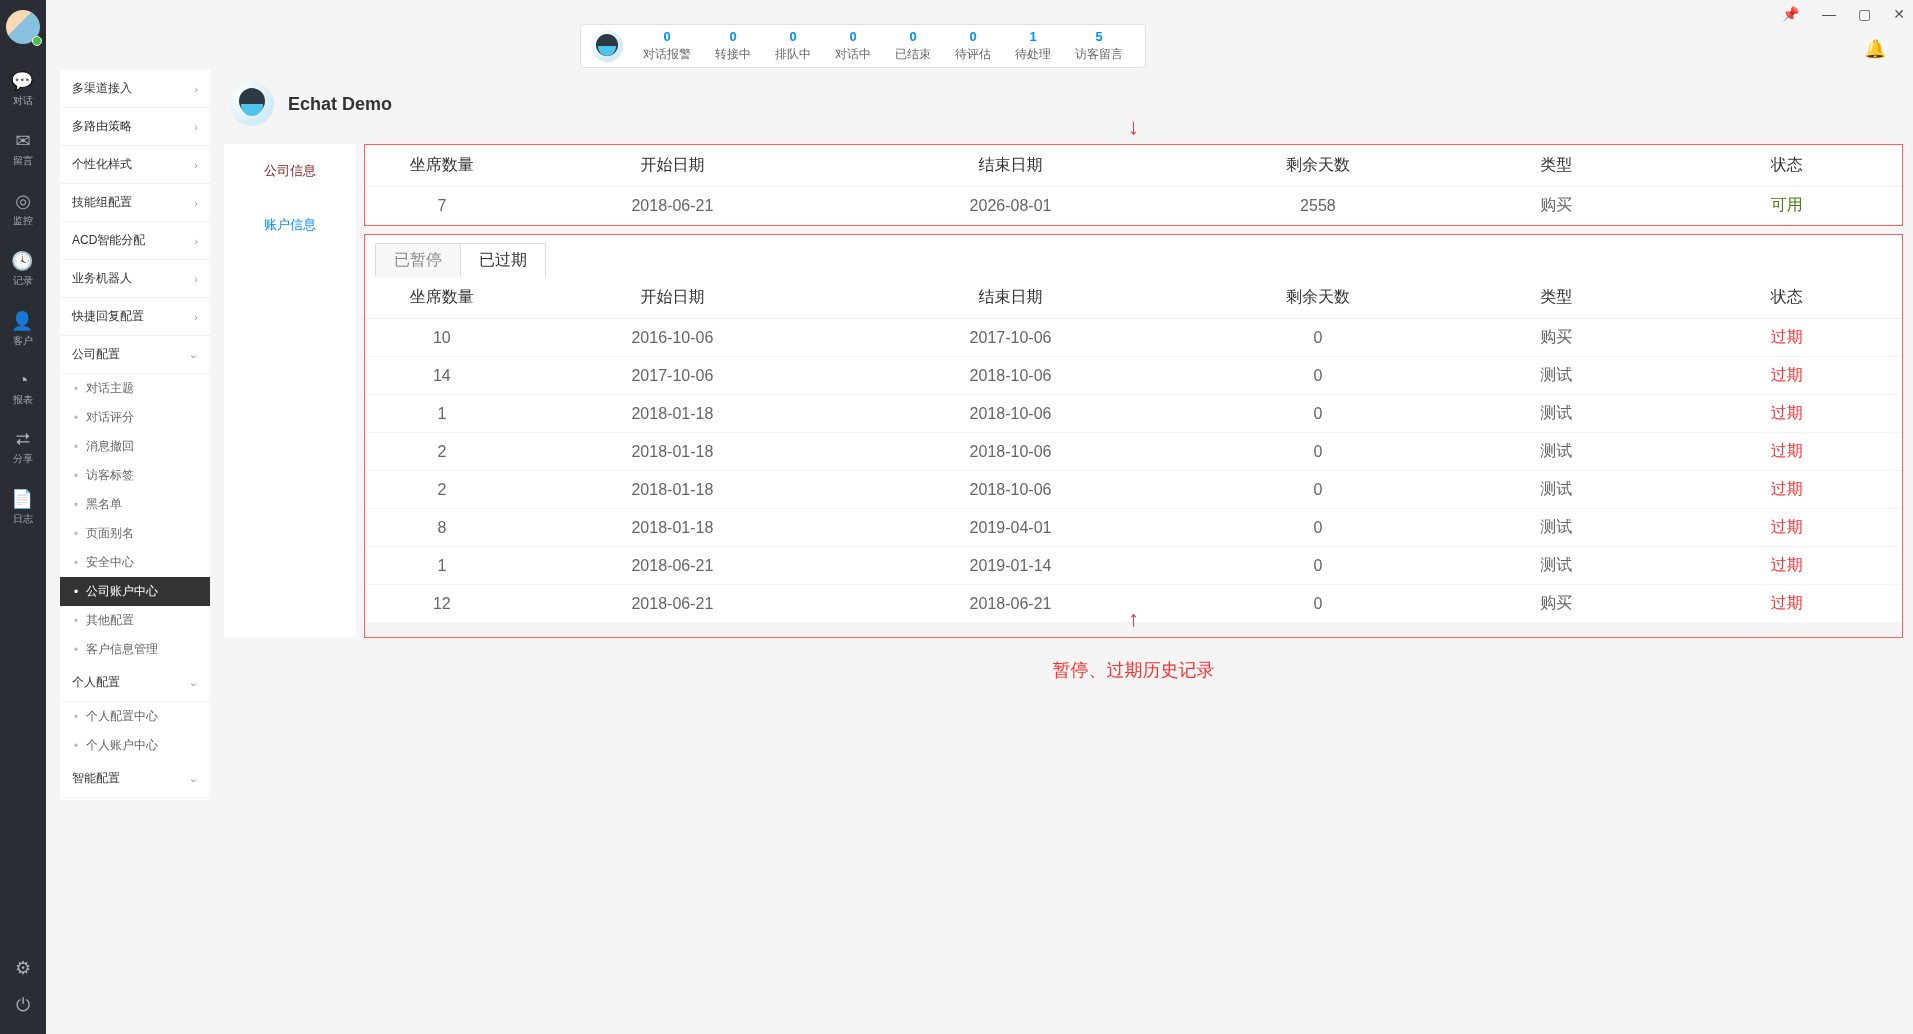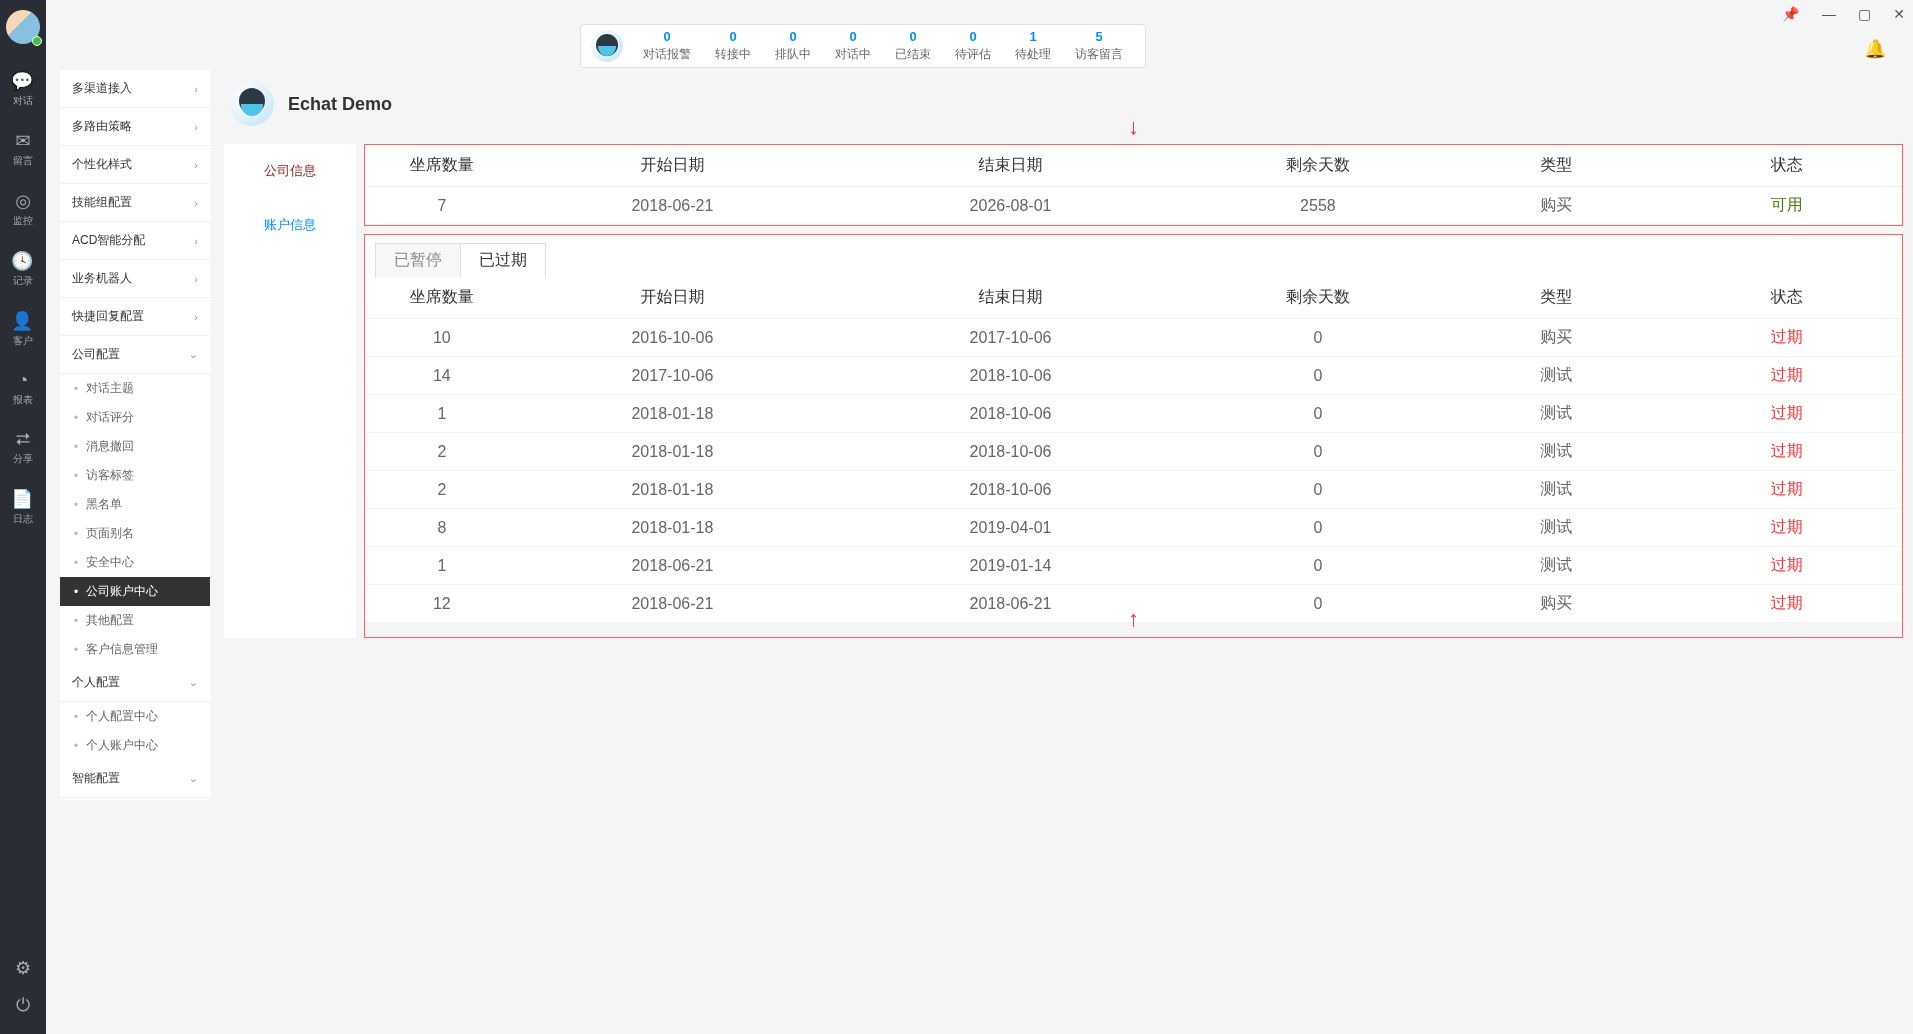--- a/index.html
+++ b/index.html
@@ -352,15 +352,16 @@
                 <td>2018-06-21</td>
                 <td>0</td>
                 <td>购买</td>
                 <td class="expired">过期</td>
               </tr>
             </tbody>
         </table>
       </div>
 
       <div class="arrow-down a2">↑</div>
+      <div class="annotation ann-bottom">暂停、过期历史记录</div>
     </div>
   </div>
 </div>
 
 </body></html>

